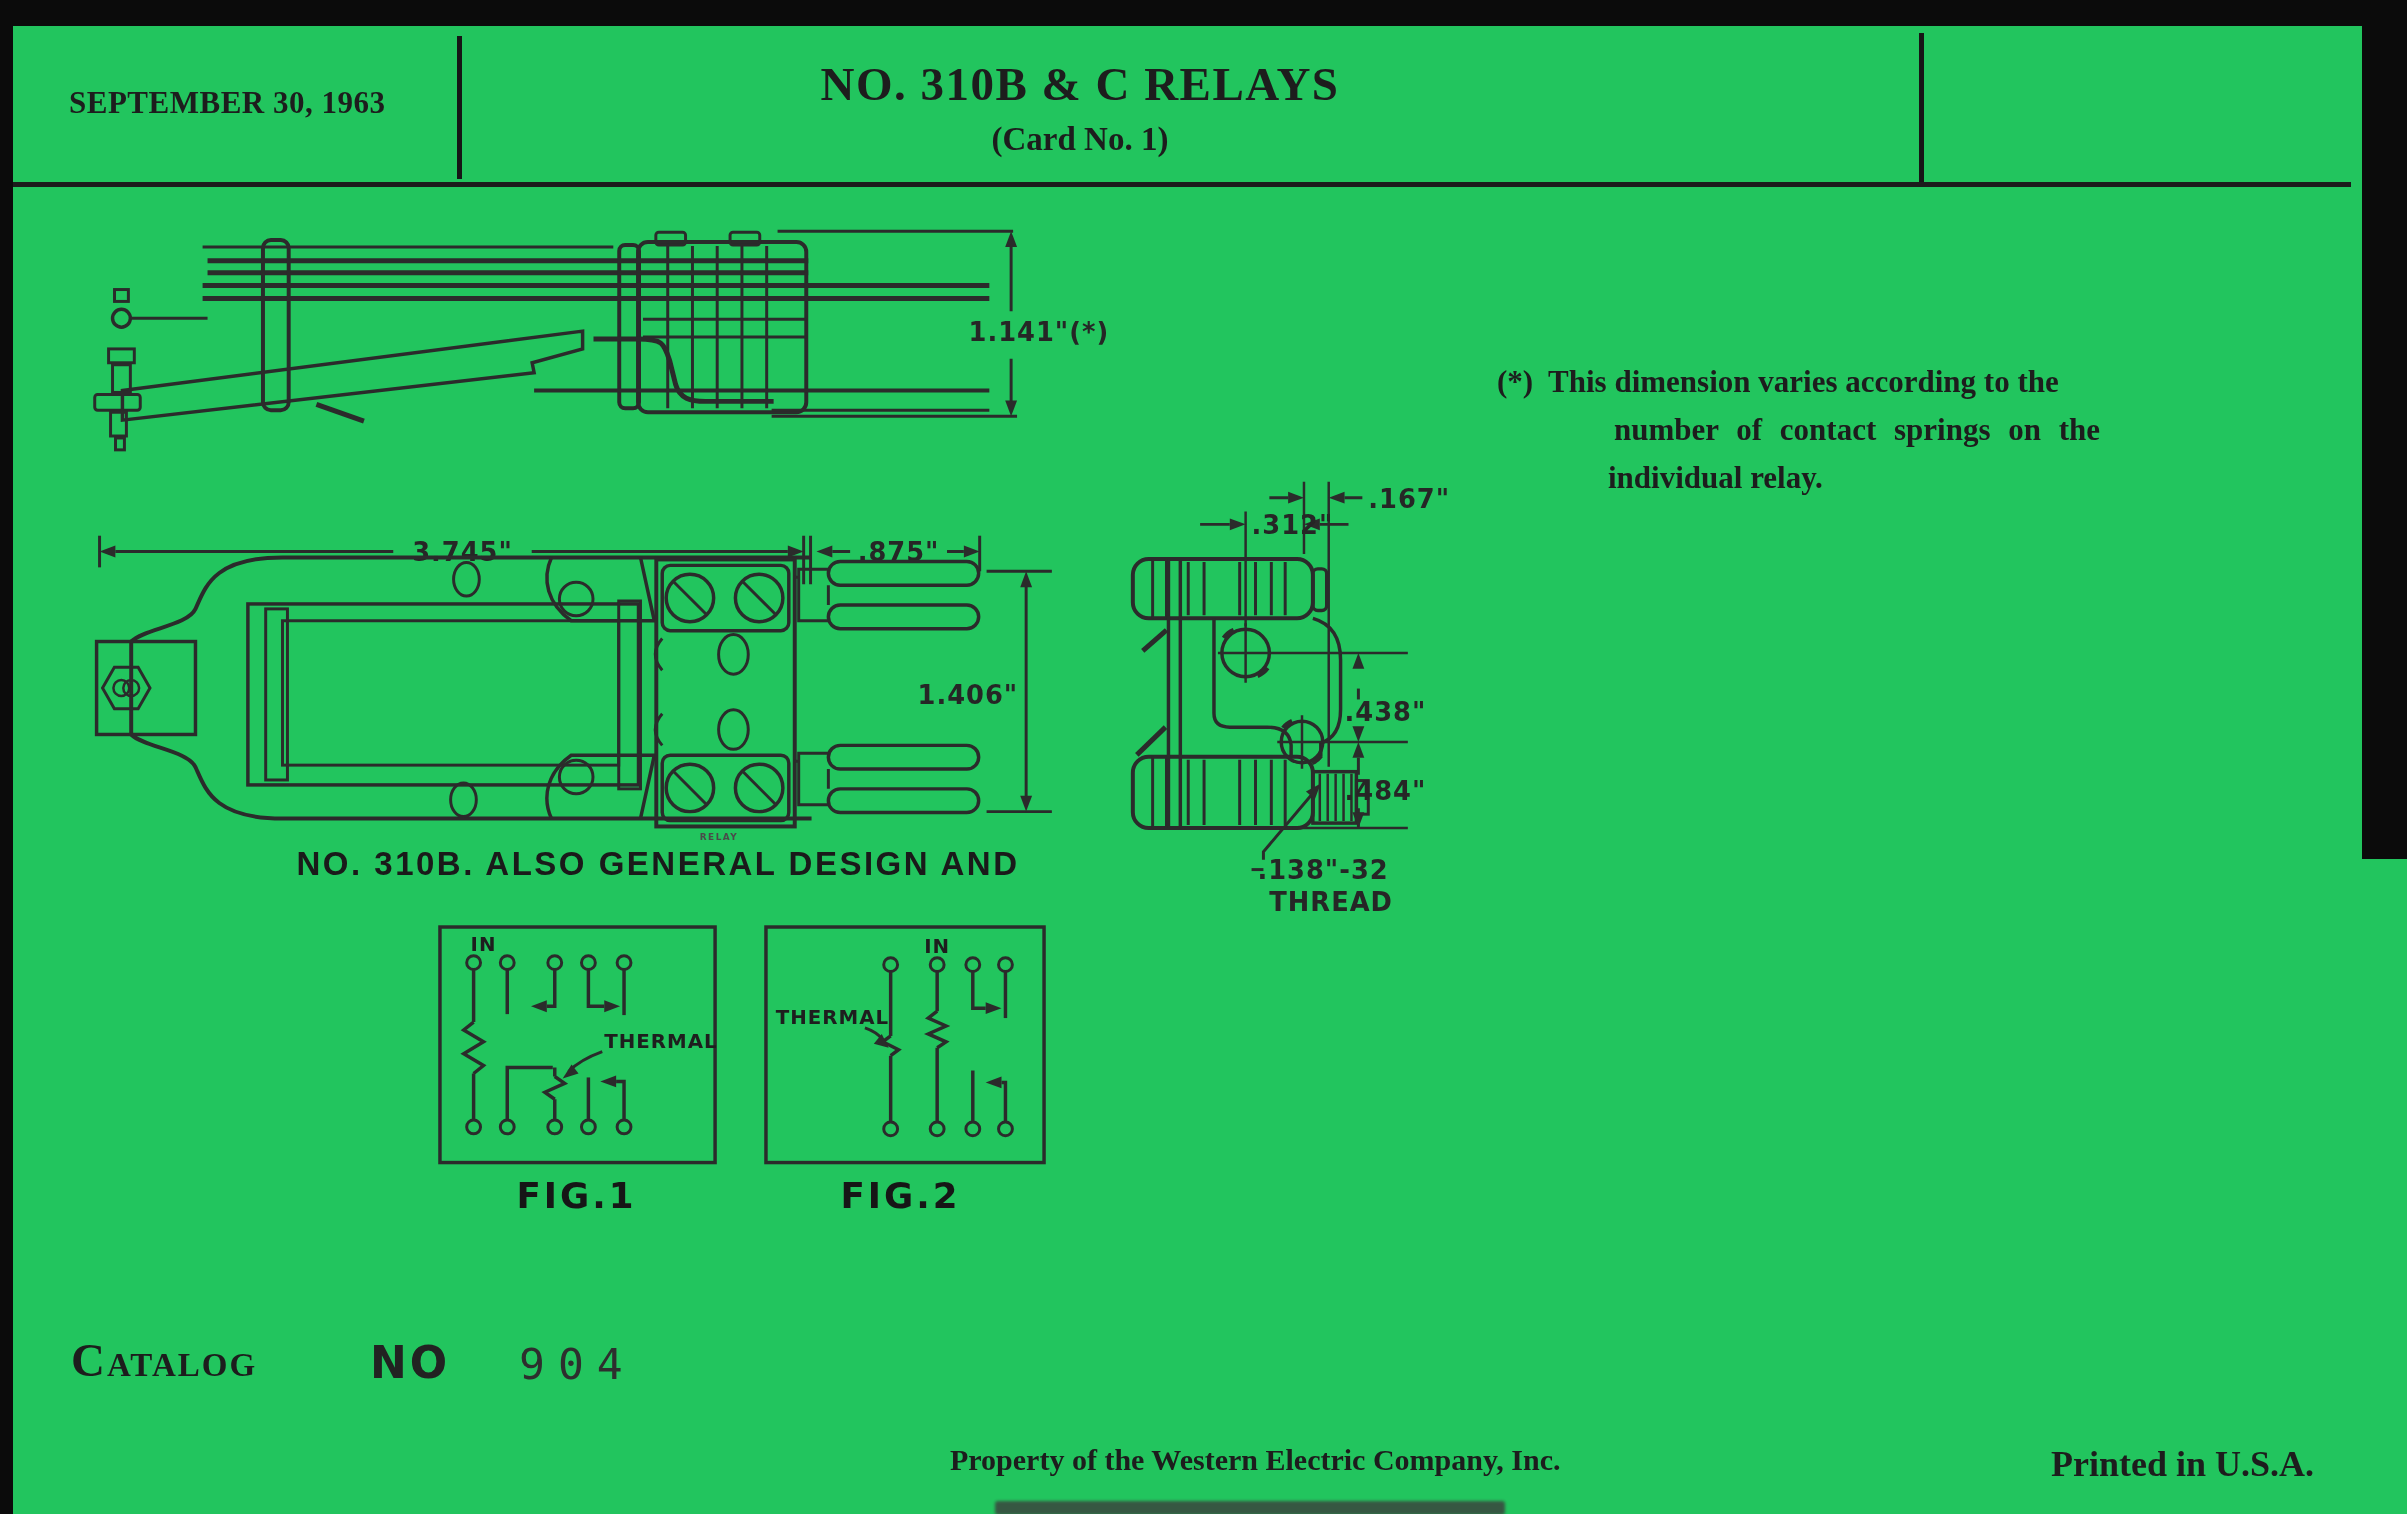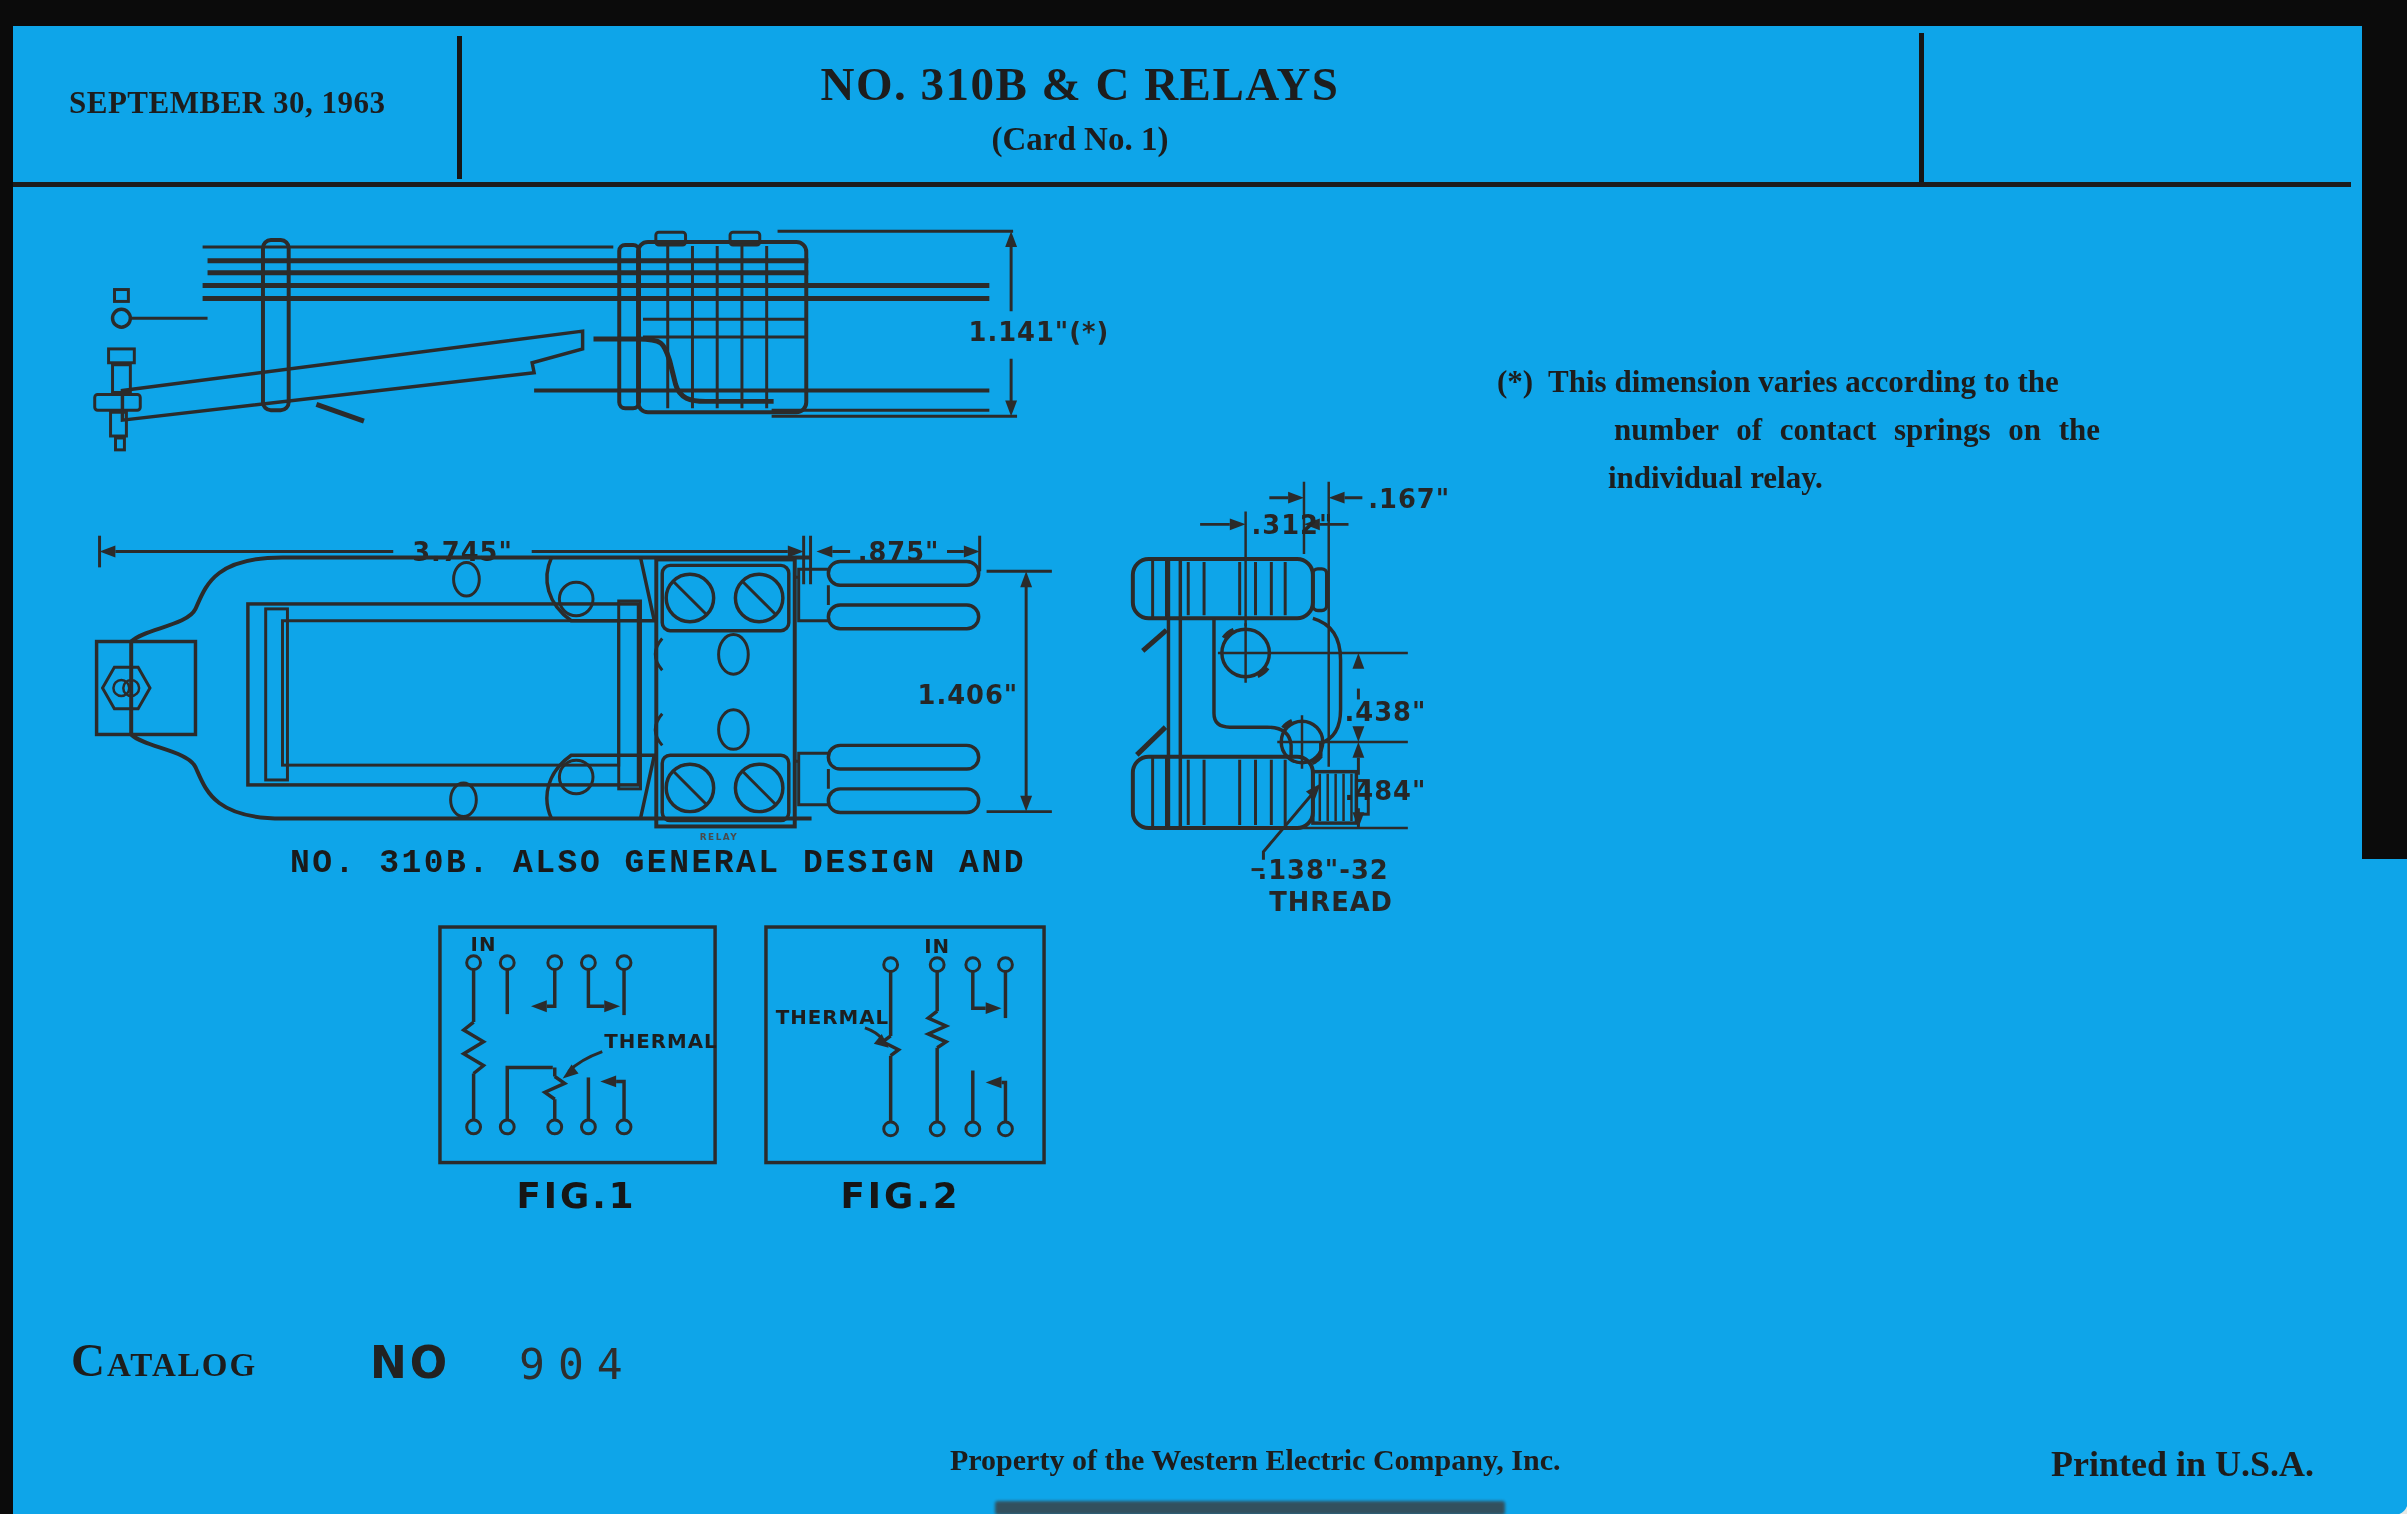--- a/index.html
+++ b/index.html
@@ -1,17 +1,17 @@
 <!DOCTYPE html>
 <html><head>
 <meta charset="utf-8">
 <style>
   html,body { margin:0; padding:0; }
   body { width:2408px; height:1515px; background:#e9e9e6; overflow:hidden; }
-  #page { position:relative; width:2408px; height:1515px; background:#0ea5e9; font-family:"Liberation Serif", serif; color:#1d1d1d;border-radius:14px; }
+  #page { position:relative; width:2408px; height:1515px; background:#22c55e; font-family:"Liberation Serif", serif; color:#1d1d1d; }
 
   
   .bar { position:absolute; background:#0b0b0b; }
   .bar.top { left:0; top:0; width:2408px; height:26px; }
   .bar.left { left:0; top:0; width:13px; height:1515px; }
   .bar.right { left:2362px; top:0; width:46px; height:859px; }
   .smudge { position:absolute; left:995px; top:1501px; width:510px; height:14px; background:#3c3c3c; opacity:.8; filter:blur(1.5px); border-radius:3px; }
 
   
   .hdr-divider { position:absolute; width:5px; background:#161616; }
@@ -32,21 +32,21 @@
   
   svg.draw { position:absolute; }
   .draw path, .draw rect, .draw circle, .draw ellipse, .draw polyline { stroke:#2b2b2b; fill:none; }
   .arw { fill:#2b2b2b !important; stroke:none !important; }
   .dimtext { font-family:"DejaVu Sans", sans-serif; font-size:26px; font-weight:600; fill:#262626; letter-spacing:1px; }
   .figtext { font-family:"DejaVu Sans", sans-serif; font-size:20px; font-weight:700; fill:#1e1e1e; letter-spacing:1px; }
   .figcap  { font-family:"DejaVu Sans", sans-serif; font-size:36px; font-weight:700; fill:#161616; letter-spacing:3px; }
   .tinytext{ font-family:"DejaVu Sans", sans-serif; font-size:9px; font-weight:600; fill:#4a4a4a; letter-spacing:1.5px; }
 
   .plan-caption { position:absolute; left:282px; top:845px; width:752px; text-align:center;
-    font-family:Liberation Mono, monospace; font-size:33px; font-weight:700; letter-spacing:2.5px; line-height:38px; color:#1a1a1a; }
+    font-family:Liberation Sans, sans-serif; font-size:33px; font-weight:700; letter-spacing:2.5px; line-height:38px; color:#1a1a1a; }
 
   
   .cat-label { position:absolute; left:71px; top:1333px; font-size:47px; font-weight:bold; font-variant:small-caps; letter-spacing:2px; }
   .cat-no { position:absolute; left:370px; top:1337px; font-family:"DejaVu Sans", sans-serif; font-size:44px; font-weight:bold; letter-spacing:3px; color:#222; }
   .cat-num { position:absolute; left:519px; top:1339px; font-family:"DejaVu Sans Mono", monospace; font-size:43px; letter-spacing:13px; color:#2e2e2e; }
 
   
   .footer-prop { position:absolute; left:950px; top:1443px; font-size:30px; font-weight:bold;font-family:Liberation Serif, serif; }
   .footer-printed { position:absolute; left:2051px; top:1443px; font-size:36px; font-weight:bold; }
 </style>

